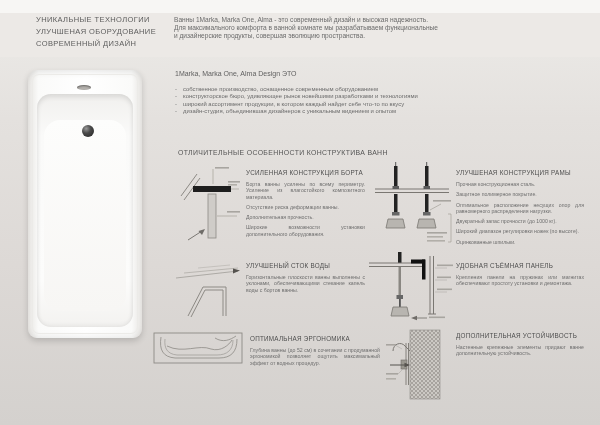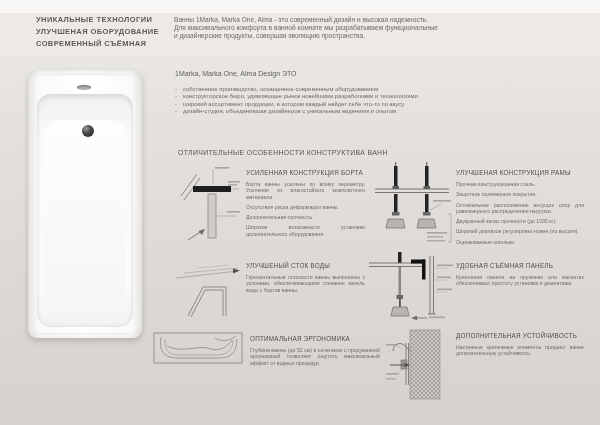--- a/index.html
+++ b/index.html
@@ -3,21 +3,21 @@
 <meta charset="utf-8">
 <style>
   * { margin:0; padding:0; box-sizing:border-box; }
   body { width:600px; height:425px; font-family:"Liberation Sans", sans-serif; }
   .page { position:relative; width:600px; height:425px; overflow:hidden;
           background:linear-gradient(180deg,#f3f1ef 0%,#eae8e5 10%,#e4e1de 28%,#ddd9d6 62%,#d4d1ce 100%); }
   .top-strip { position:absolute; left:0; top:0; width:600px; height:13px; background:#f7f6f4; }
   .header-band { position:absolute; left:0; top:13px; width:600px; height:44px;
                  background:linear-gradient(180deg,#efede a0,#ebe9e6); background:#ece9e6; }
   .tagline { position:absolute; left:36px; top:14px; width:150px; }
-  .tagline div { font-size:7.5px; line-height:12px; color:#5c5c5c; letter-spacing:.4px;font-weight:bold; }
+  .tagline div { font-size:7.5px; line-height:12px; color:#5c5c5c; letter-spacing:.4px; }
   .intro { position:absolute; left:174px; top:16px; width:400px; }
   .intro div { font-size:6.6px; line-height:8px; color:#6b6b6b; }
 
   
   .tub-wrap { position:absolute; left:28px; top:70px; width:114px; height:268px; }
   .tub { position:absolute; inset:0; border-radius:9px;
          background:linear-gradient(90deg,#e6e4e1 0%,#fafaf9 9%,#ffffff 50%,#fafaf9 91%,#e6e4e1 100%);
          box-shadow:0 3px 6px rgba(0,0,0,.16), inset 0 6px 9px -6px rgba(0,0,0,.14), inset 0 -6px 9px -6px rgba(0,0,0,.10); }
   .tub-rim { position:absolute; inset:4px; border-radius:7px; border:1px solid #ecebe8; }
   .tub-basin { position:absolute; left:9px; right:9px; top:24px; bottom:11px; border-radius:14px;
@@ -60,21 +60,21 @@
 </head>
 <body>
 
 <div class="page">
   <div class="top-strip"></div>
   <div class="header-band"></div>
 
   <div class="tagline">
     <div>УНИКАЛЬНЫЕ ТЕХНОЛОГИИ</div>
     <div>УЛУЧШЕНАЯ ОБОРУДОВАНИЕ</div>
-    <div>СОВРЕМЕННЫЙ СЪЁМНАЯ</div>
+    <div>СОВРЕМЕННЫЙ ДИЗАЙН</div>
   </div>
 
   <div class="intro">
     <div>Ванны 1Marka, Marka One, Alma - это современный дизайн и высокая надежность.</div>
     <div>Для максимального комфорта в ванной комнате мы разрабатываем функциональные</div>
     <div>и дизайнерские продукты, совершая эволюцию пространства.</div>
   </div>
 
   <div class="tub-wrap">
     <div class="tub">

